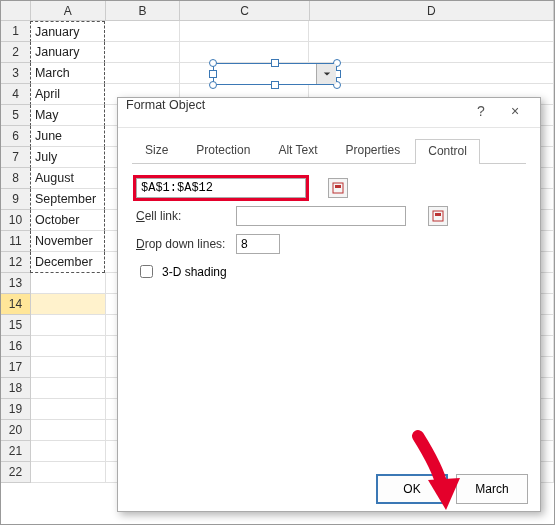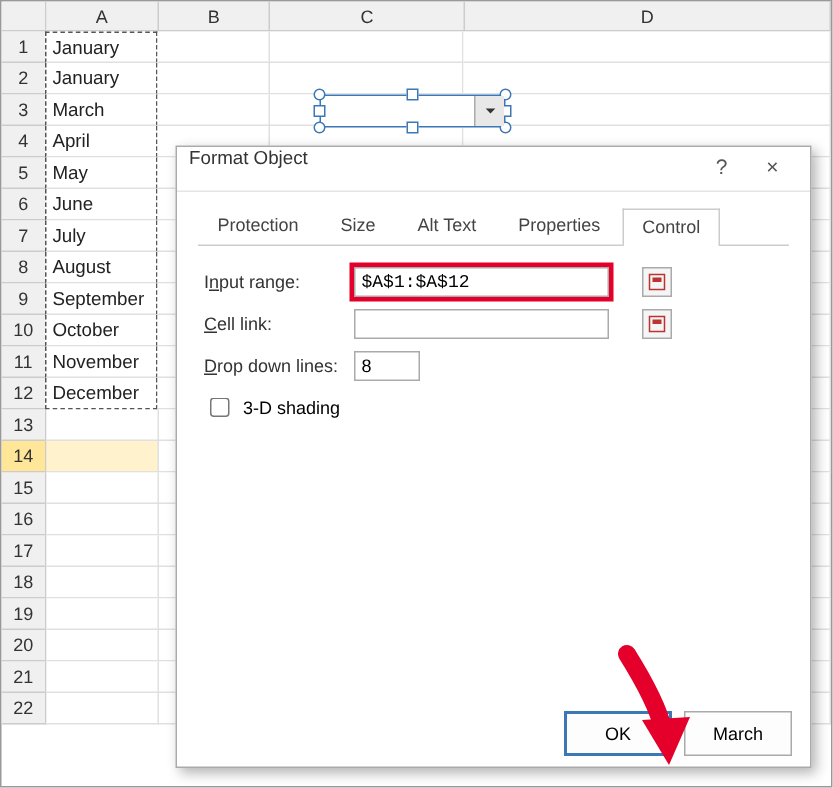--- a/index.html
+++ b/index.html
@@ -378,29 +378,28 @@
 </div>
 
 <div class="dialog">
   <div class="titlebar">
     <span class="title">Format Object</span>
     <div class="win-btn">?</div>
     <div class="win-btn close">×</div>
   </div>
   <div class="dlg-body">
     <div class="tabs">
+      <div class="tab">Size</div>
       <div class="tab">Protection</div>
-      <div class="tab">Size</div>
       <div class="tab">Alt Text</div>
       <div class="tab">Properties</div>
       <div class="tab active">Control</div>
     </div>
     <div class="form">
       <div class="form-row">
-        <label><span>I</span><span class="u">n</span><span>put range:</span></label>
         <div class="input-wrap hl">
           <input type="text" value="$A$1:$A$12" style="">
         </div>
         <div class="ref-btn">
           <svg viewBox="0 0 12 12">
               <rect x="1" y="1" width="10" height="10" fill="none" stroke="#b33" stroke-width="1"></rect>
               <rect x="3" y="3" width="6" height="3" fill="#b33"></rect>
             </svg>
         </div>
       </div>

